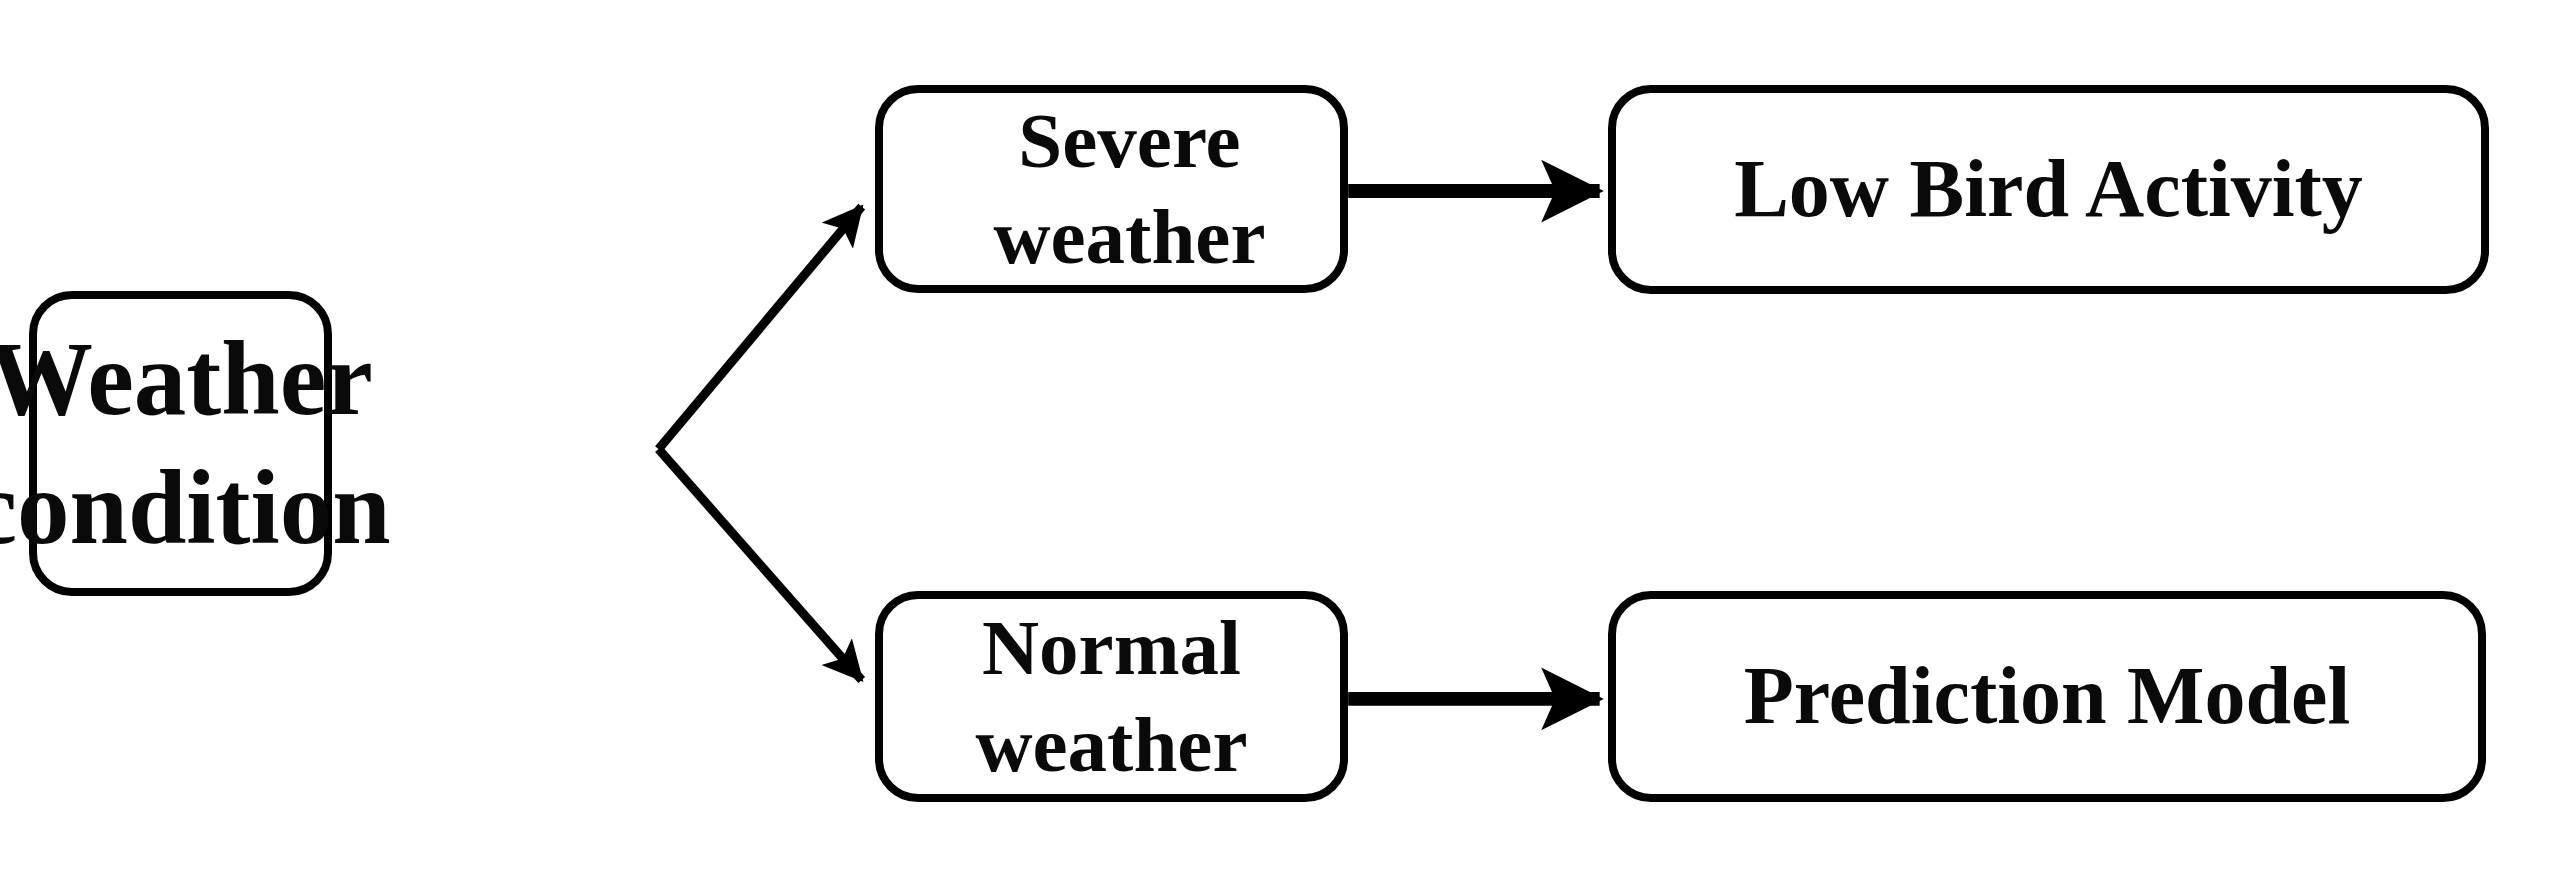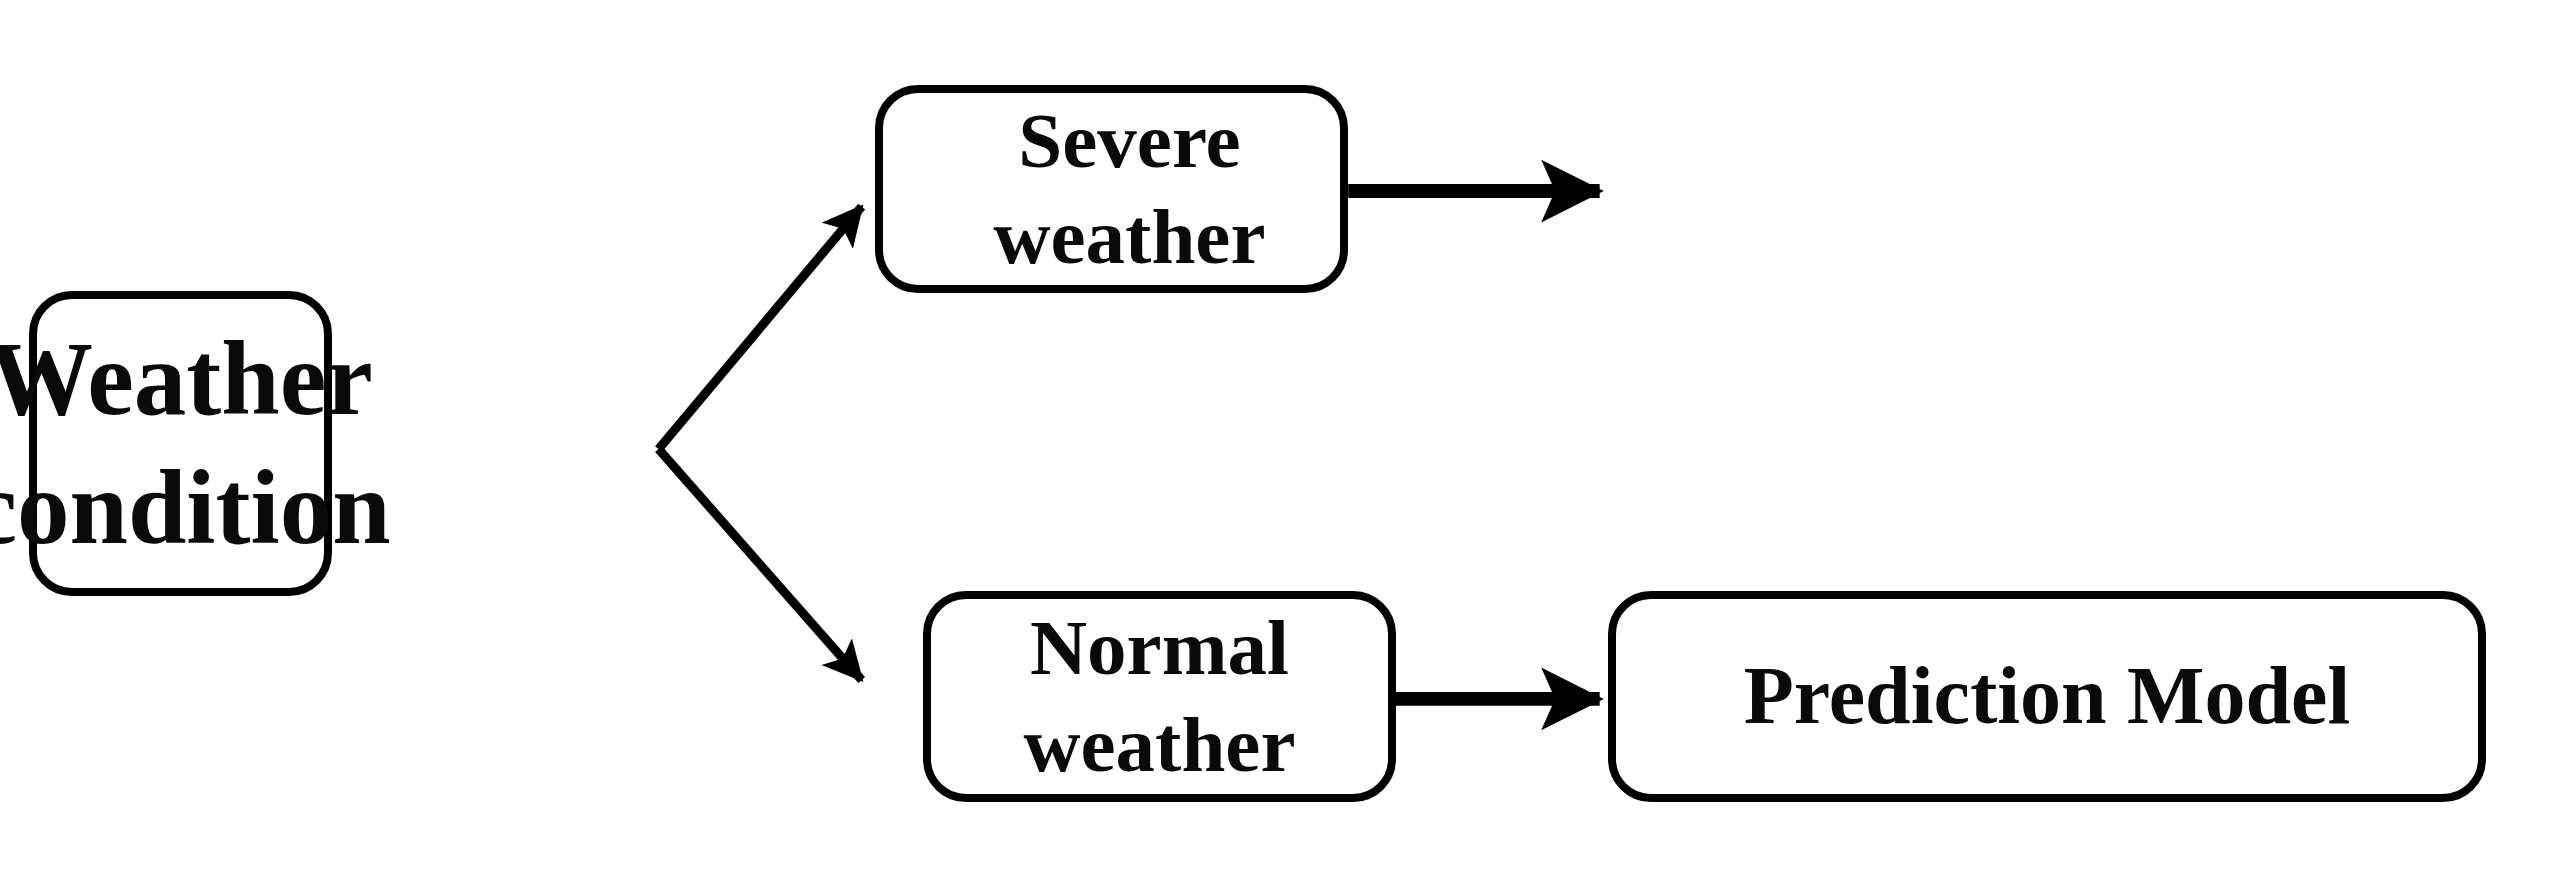--- a/index.html
+++ b/index.html
@@ -52,21 +52,21 @@
   #node-weather-condition .node-label { font-size: 105px; }
 
   #node-severe-weather {
     left: 875px; top: 85px;
     width: 473px;  height: 208px; padding-left: 36px;
   }
   #node-severe-weather .node-label { font-size: 79px; }
 
   #node-normal-weather {
     left: 875px; top: 591px;
-    width: 473px;  height: 211px; margin-left: 48px;
+    width: 473px;  height: 211px;
   }
   #node-normal-weather .node-label { font-size: 79px; }
 
   #node-low-bird-activity {
     left: 1608px; top: 85px;
     width: 881px; height: 209px;
   }
   #node-low-bird-activity .node-label { font-size: 82px; }
 
   #node-prediction-model {
@@ -104,19 +104,22 @@
   <div class="node" id="node-severe-weather">
     <span class="node-label">Severe
 weather</span>
   </div>
 
   <div class="node" id="node-normal-weather">
     <span class="node-label">Normal
 weather</span>
   </div>
 
+  <div class="node" id="node-low-bird-activity">
+    <span class="node-label">Low Bird Activity</span>
+  </div>
 
   <div class="node" id="node-prediction-model">
     <span class="node-label">Prediction Model</span>
   </div>
 
 </div>
 
 
 </body></html>

